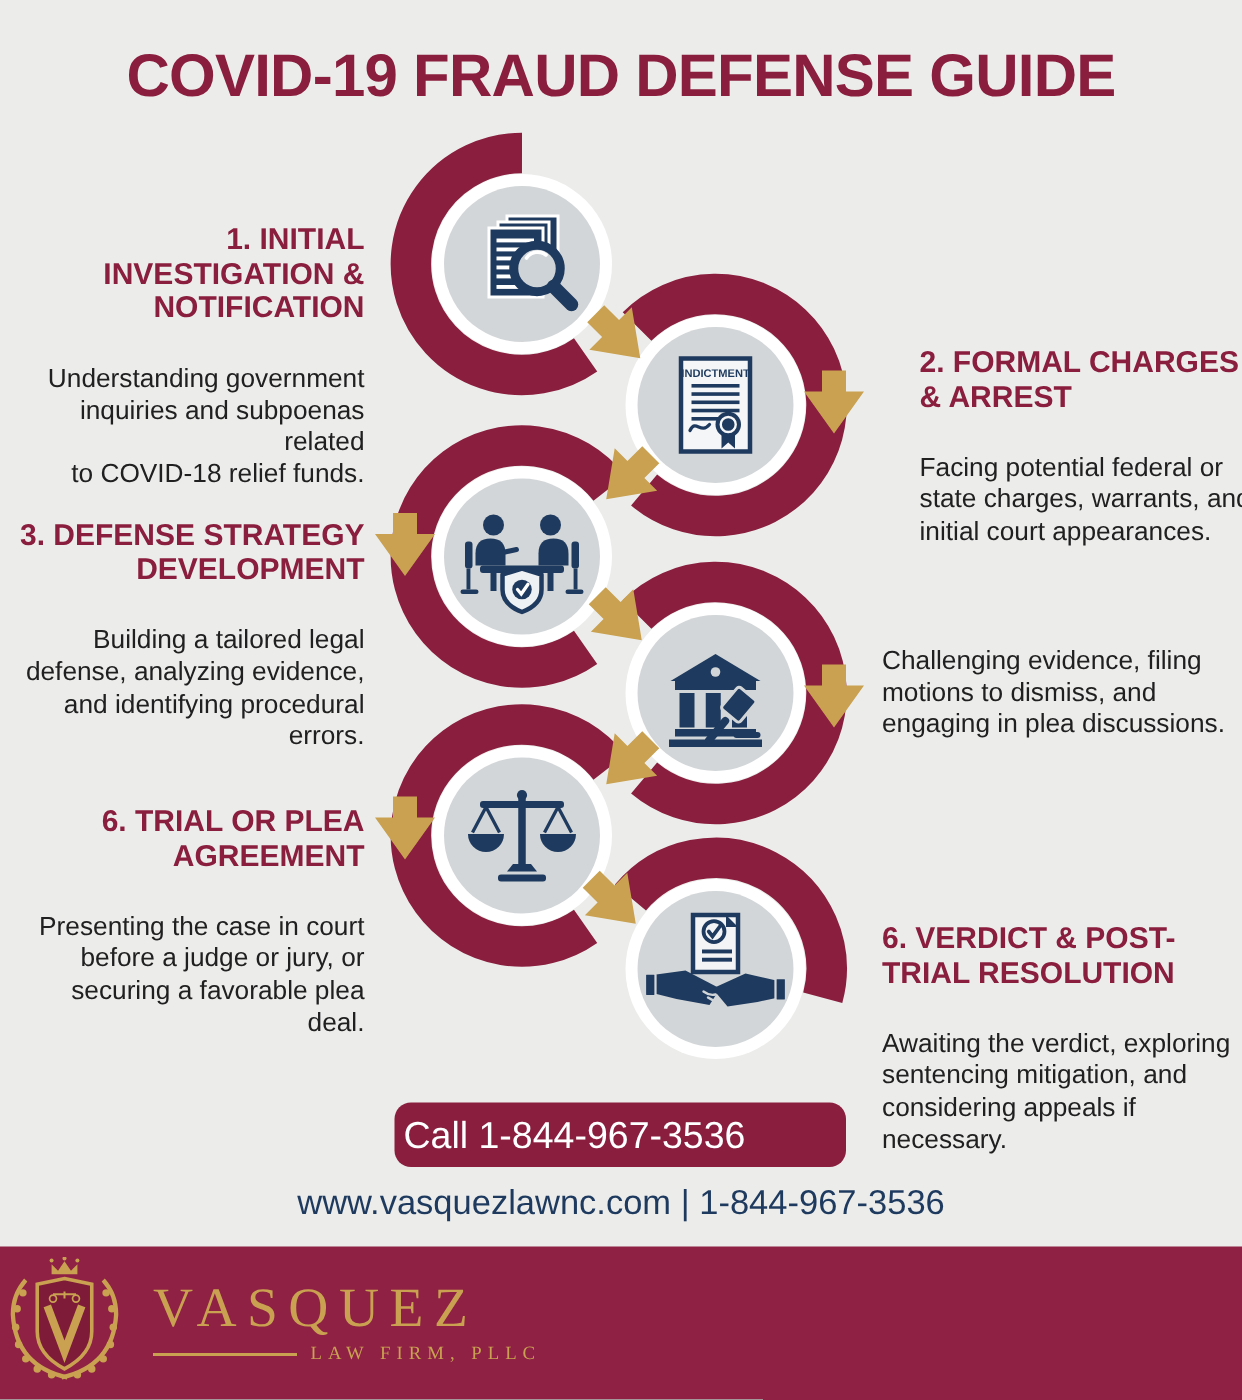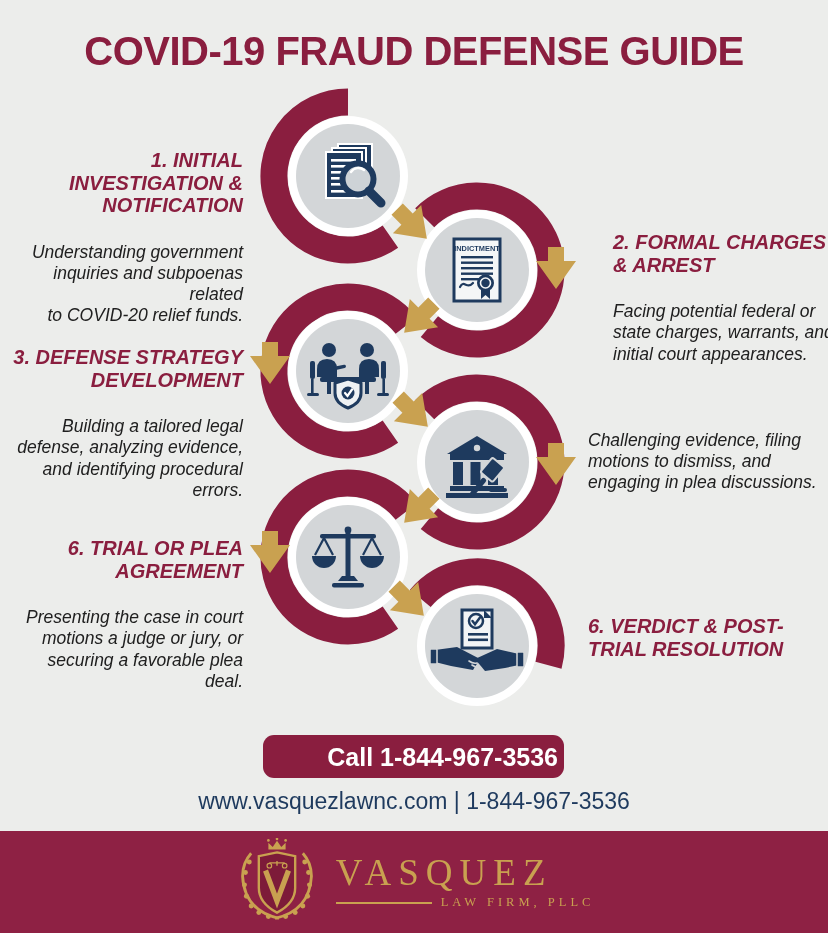--- a/index.html
+++ b/index.html
@@ -13,43 +13,43 @@
   }
   .title{
     position:absolute;top:29px;left:0;right:0;text-align:center;
     font-size:40px;font-weight:bold;letter-spacing:-0.5px;color:var(--maroon);
   }
   .ribbon{position:absolute;left:0;top:0;z-index:1;}
   .mar{stroke:var(--maroon);fill:none;stroke-width:27;}
   .nv{fill:var(--navy);}
   .nvs{stroke:var(--navy);fill:none;}
   .gld{fill:var(--gold);}
-  .step{position:absolute;z-index:2;white-space:pre-line;font-style:italic;}
+  .step{position:absolute;z-index:2;white-space:pre-line;}
   .step .h{font-weight:bold;font-size:20px;line-height:1.13;color:var(--maroon);margin:0 0 7px 0;}
   .step .b{font-size:17.5px;line-height:1.21;color:var(--body-text);}
   .step.left{text-align:right;}
   #s1{top:131px;right:585px;width:232px;}
   #s2{top:213px;left:588px;width:238px;margin-left:25px;}
   #s3{top:328px;right:585px;width:248px;}
   #s4{top:412px;left:588px;width:238px;}
   #s5{top:519px;right:585px;width:238px;}
   #s6{top:597px;left:588px;width:238px;}
   .cta{
     position:absolute;z-index:2;left:263px;top:735px;width:301px;height:43px;
     background:var(--maroon);border-radius:11px;border:none;cursor:pointer;
     color:var(--white);font-family:"Liberation Sans",sans-serif;
-    font-size:25px;font-weight:bold;text-align:right;line-height:43px;
+    font-size:25px;font-weight:normal;text-align:left;line-height:43px;
   }
   .contact{
     position:absolute;z-index:2;top:788px;left:0;right:0;text-align:center;
     color:var(--navy);font-weight:normal;font-size:23px;cursor:pointer;
   }
   .footer{
     position:absolute;z-index:2;left:0;bottom:0;width:828px;height:102px;
-    background:var(--maroon-footer);display:flex;align-items:center;justify-content:center;gap:16px;
+    background:var(--maroon-footer);display:flex;align-items:center;justify-content:flex-start;gap:16px;
   }
   .logo-text{display:flex;flex-direction:column;}
   .logo-text .name{
     font-family:"Liberation Serif",serif;font-size:37px;color:var(--gold);
     letter-spacing:7px;line-height:1;
   }
   .logo-sub{display:flex;align-items:center;gap:9px;margin-top:4px;}
   .logo-line{width:96px;height:2px;background:var(--gold);}
   .logo-sub .sub{
     font-family:"Liberation Serif",serif;font-size:12.5px;letter-spacing:4px;color:var(--gold);
@@ -205,21 +205,21 @@
       <use href="#arw" class="gld" transform="translate(409,601) rotate(-45)"></use>
     </g>
   </svg>
 
   <div id="s1" class="step left">
     <div class="h">1. INITIAL
 INVESTIGATION &amp;
 NOTIFICATION</div>
     <div class="b">Understanding government
 inquiries and subpoenas related
-to COVID-20 relief funds.</div>
+to COVID-18 relief funds.</div>
   </div>
   <div id="s2" class="step">
     <div class="h">2. FORMAL CHARGES
 &amp; ARREST</div>
     <div class="b">Facing potential federal or
 state charges, warrants, and
 initial court appearances.</div>
   </div>
   <div id="s3" class="step left">
     <div class="h">3. DEFENSE STRATEGY
@@ -230,26 +230,30 @@
   </div>
   <div id="s4" class="step">
     <div class="b">Challenging evidence, filing
 motions to dismiss, and
 engaging in plea discussions.</div>
   </div>
   <div id="s5" class="step left">
     <div class="h">6. TRIAL OR PLEA
 AGREEMENT</div>
     <div class="b">Presenting the case in court
-motions a judge or jury, or
+before a judge or jury, or
 securing a favorable plea deal.</div>
   </div>
   <div id="s6" class="step">
     <div class="h">6. VERDICT &amp; POST-
 TRIAL RESOLUTION</div>
+    <div class="b">Awaiting the verdict, exploring
+sentencing mitigation, and
+considering appeals if
+necessary.</div>
   </div>
 
   <button class="cta">Call 1-844-967-3536</button>
 
   <div class="contact">www.vasquezlawnc.com | 1-844-967-3536</div>
 
   <div class="footer">
     <svg width="86" height="88" viewBox="-44 -46 88 92">
 
       <g stroke="var(--gold)" stroke-width="3" fill="none">

